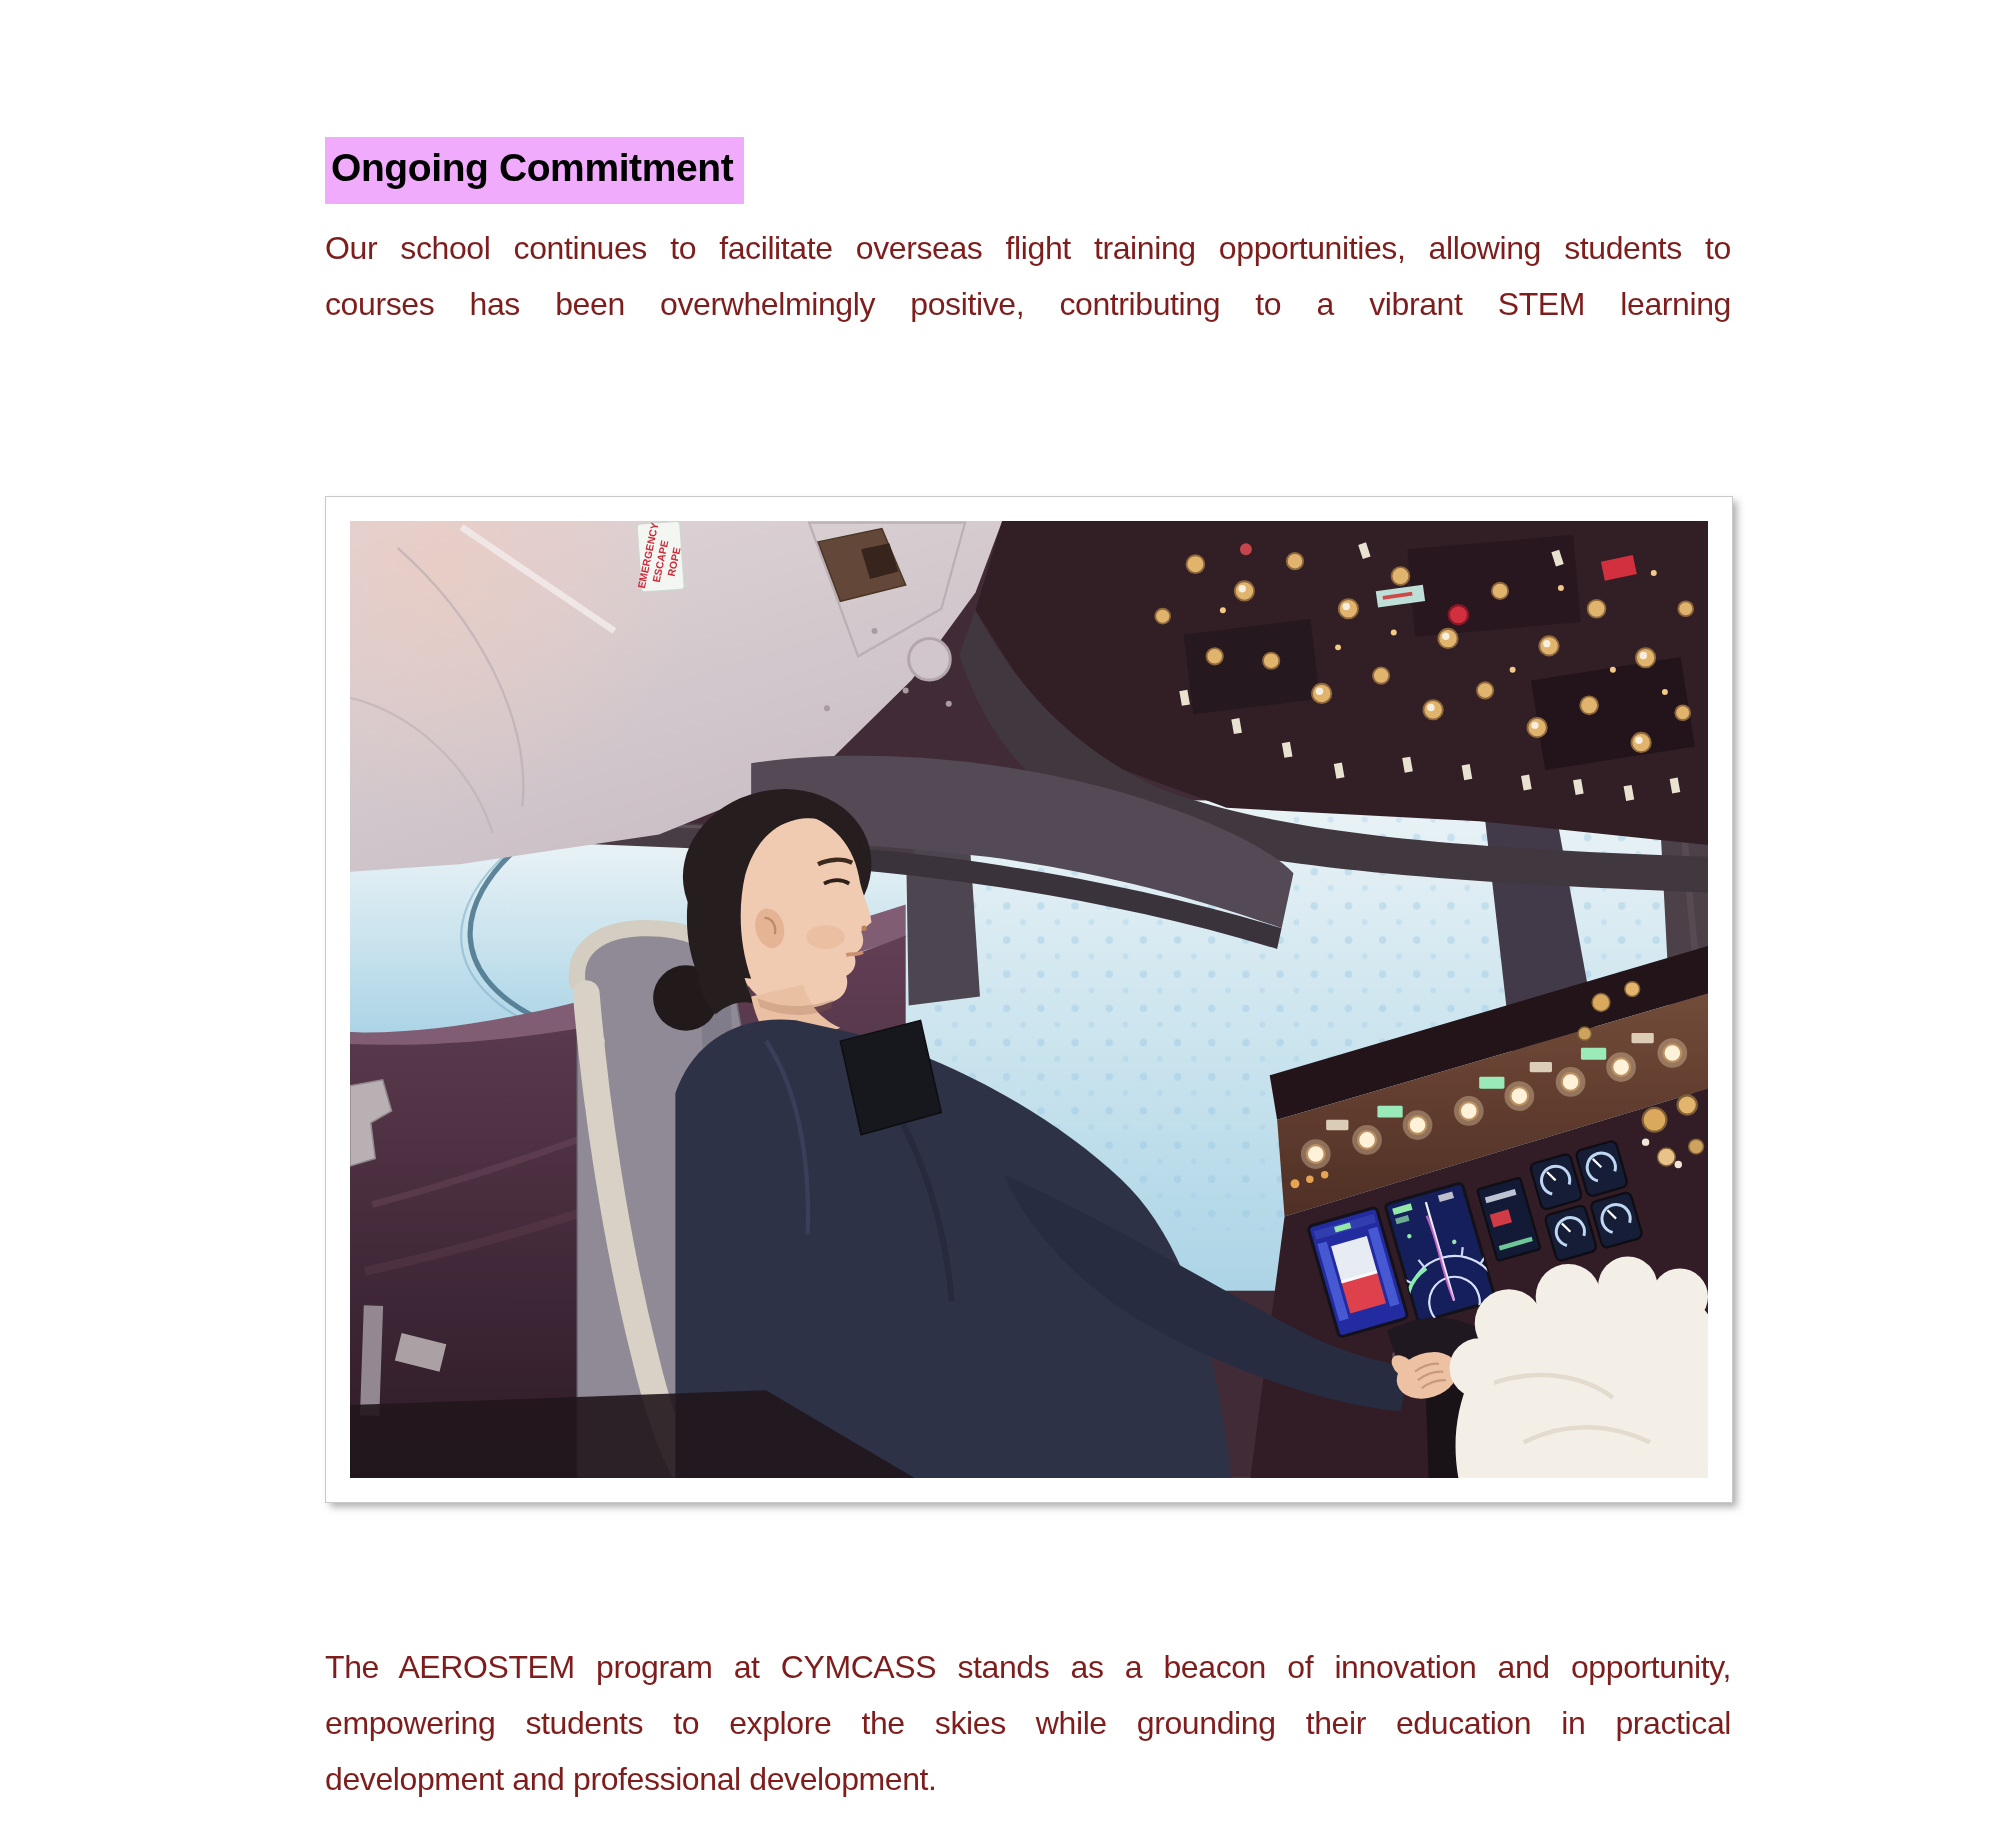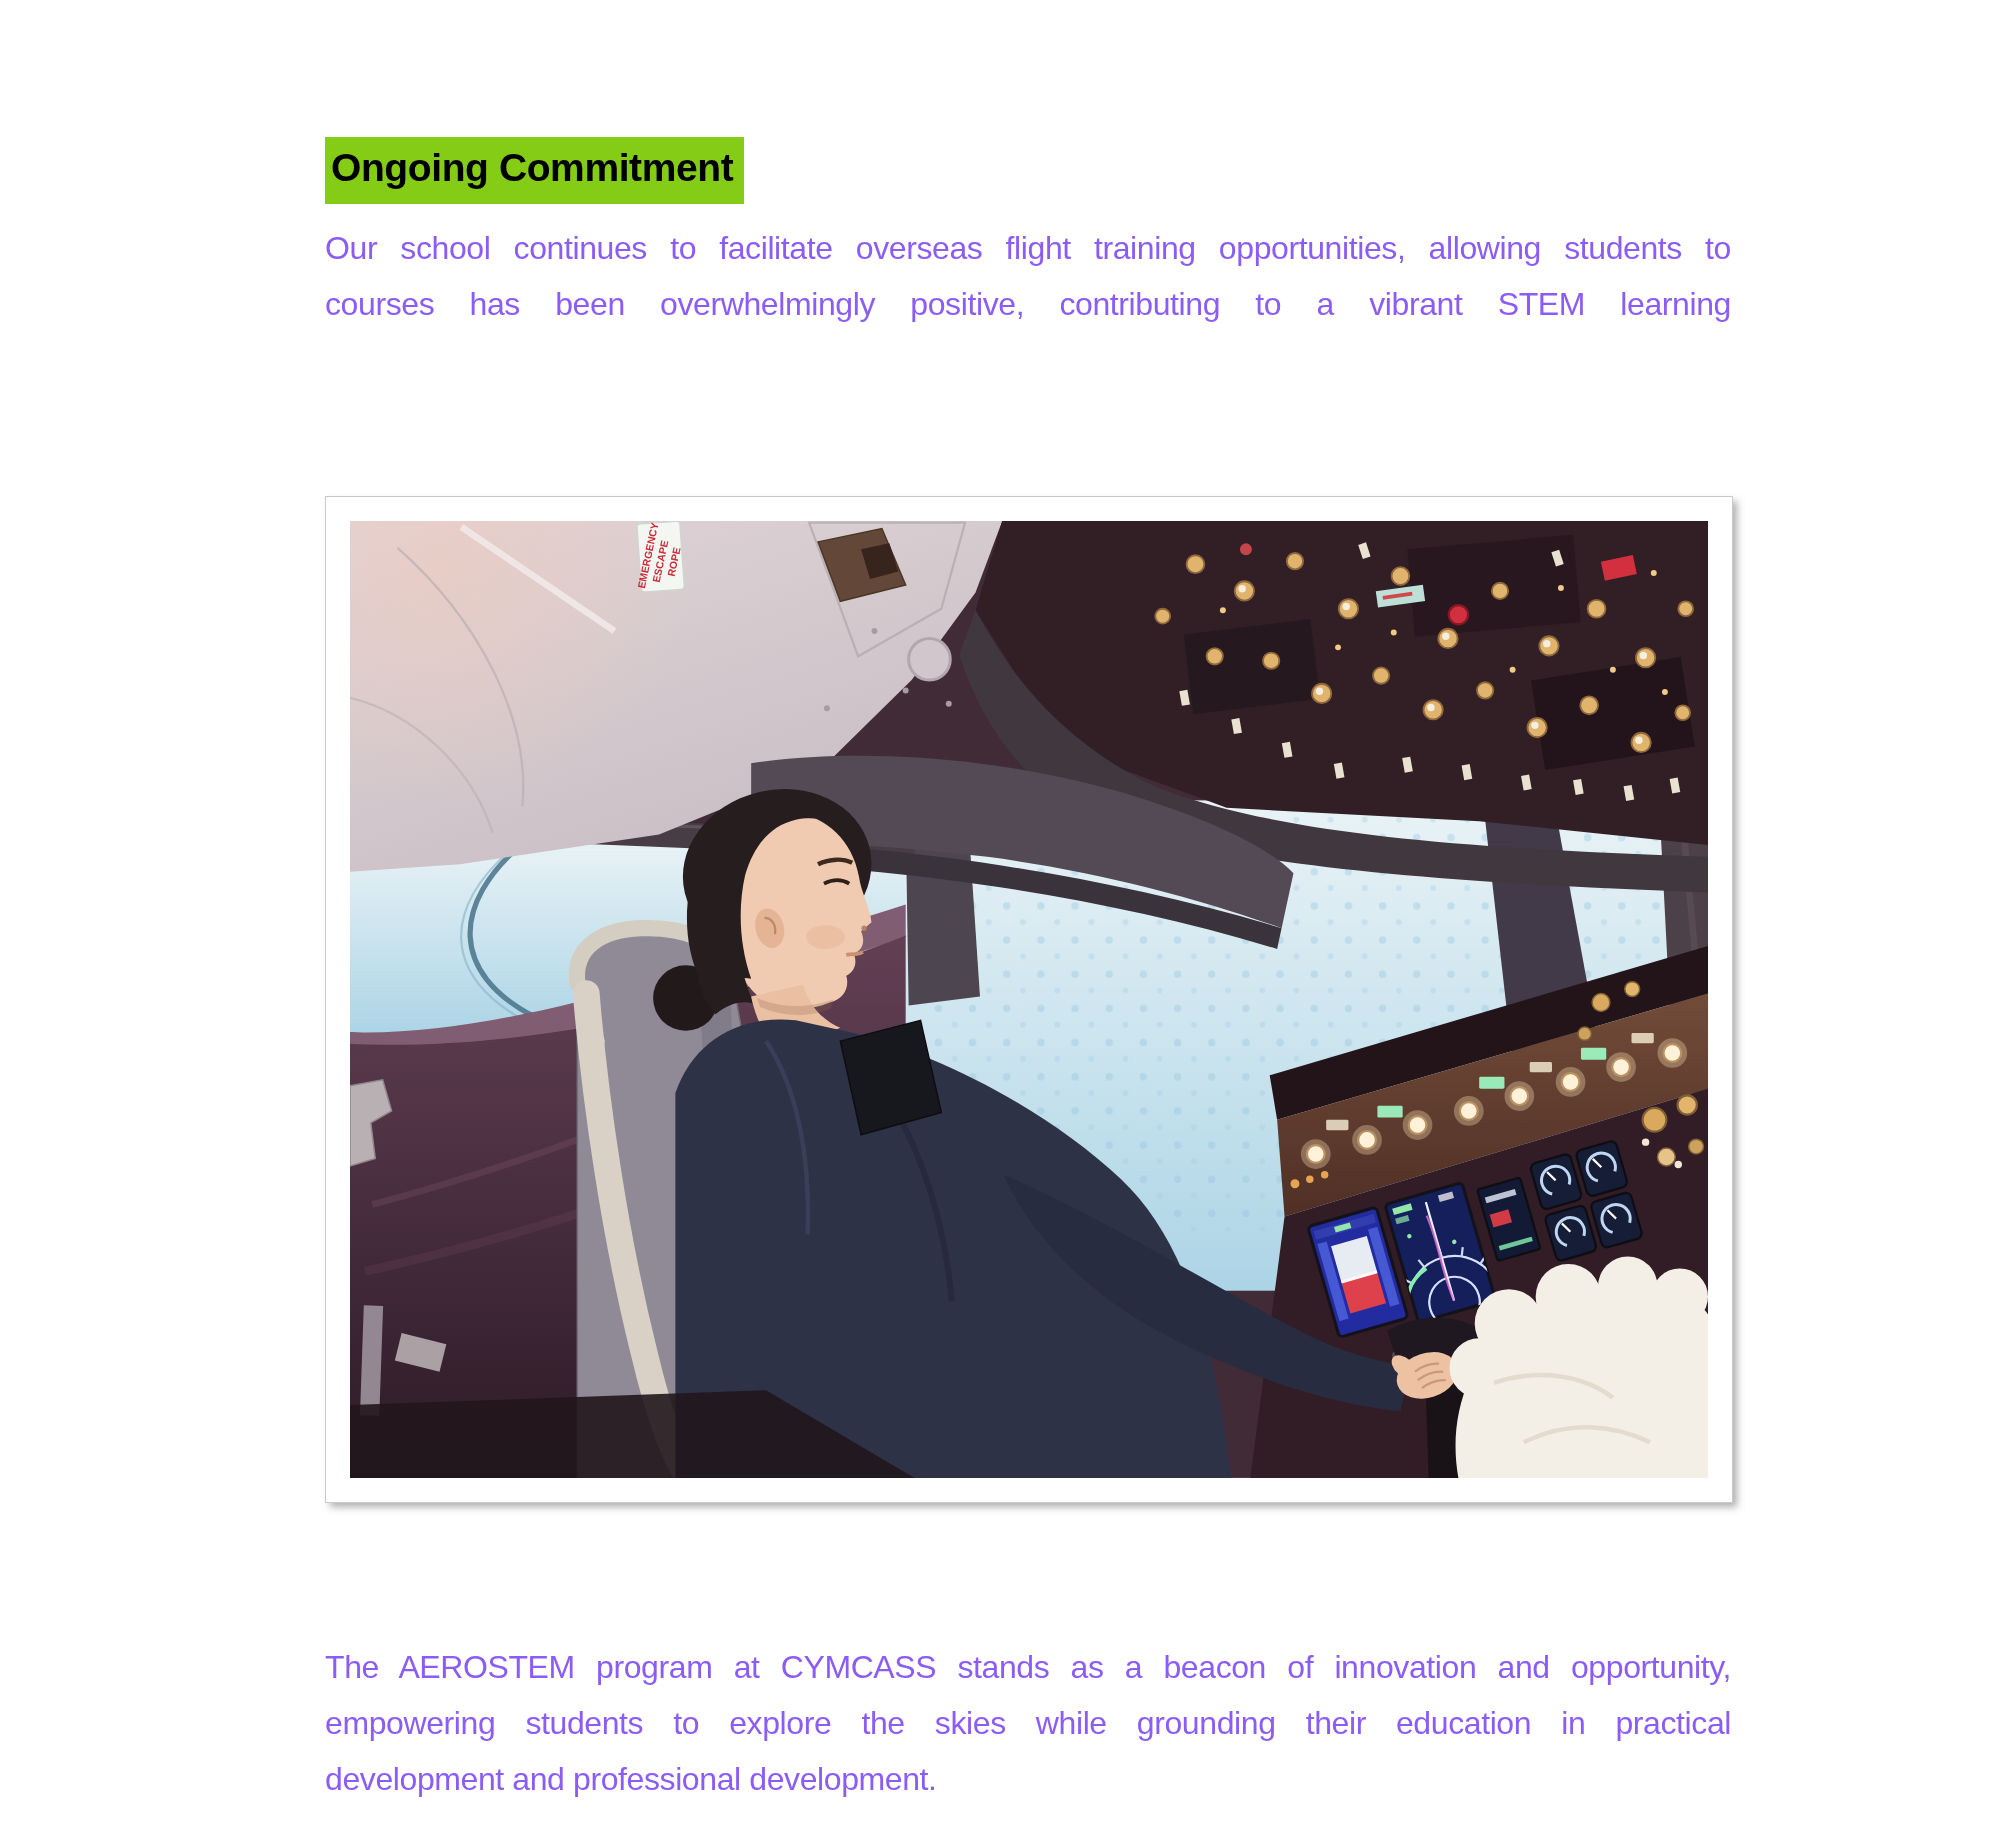--- a/index.html
+++ b/index.html
@@ -7,21 +7,21 @@
     position:relative;width:2015px;height:1828px;background:#ffffff;
     font-family:"Liberation Sans",sans-serif;color:#151515;overflow:hidden;
   }
   .heading{
     position:absolute;left:325px;top:111px;
     font-size:39px;font-weight:bold;letter-spacing:-0.4px;color:#000;
   }
   .heading .hl{display:inline-block;padding:9px 10.4px 13.4px 6px;}
   .para{
     position:absolute;left:325px;width:1406px;
-    font-size:32px;line-height:56px;letter-spacing:-0.4px;color:#8b5cf6;
+    font-size:32px;line-height:56px;letter-spacing:-0.4px;color:#7f1d1d;
   }
   .para.p1{top:220px;}
   .para.p2{top:1639px;}
   .jline{
     white-space:nowrap;height:56px;overflow:hidden;
     text-align:justify;text-align-last:justify;text-justify:inter-word;
   }
   .jline.last{text-align-last:left;}
   .photo-frame{
     position:absolute;left:325px;top:496px;width:1358px;
@@ -29,21 +29,21 @@
     box-shadow:4.5px 5.2px 7.4px rgba(110,110,110,0.55);
   }
   .photo-frame svg{display:block;}
 </style>
 </head>
 <body>
 
 <div class="page">
 
   <h1 class="heading">
-    <span class="hl" style="background: #84cc16;">Ongoing Commitment</span>
+    <span class="hl" style="background: #f0abfc;">Ongoing Commitment</span>
   </h1>
 
   <div class="para p1">
     <div class="jline">Our school continues to facilitate overseas flight training opportunities, allowing students to</div>
     <div class="jline">courses has been overwhelmingly positive, contributing to a vibrant STEM learning</div>
   </div>
 
   <figure class="photo-frame" style="margin:0">
     <svg width="1358" height="957" viewBox="0 0 1828 1288">
       <defs>

